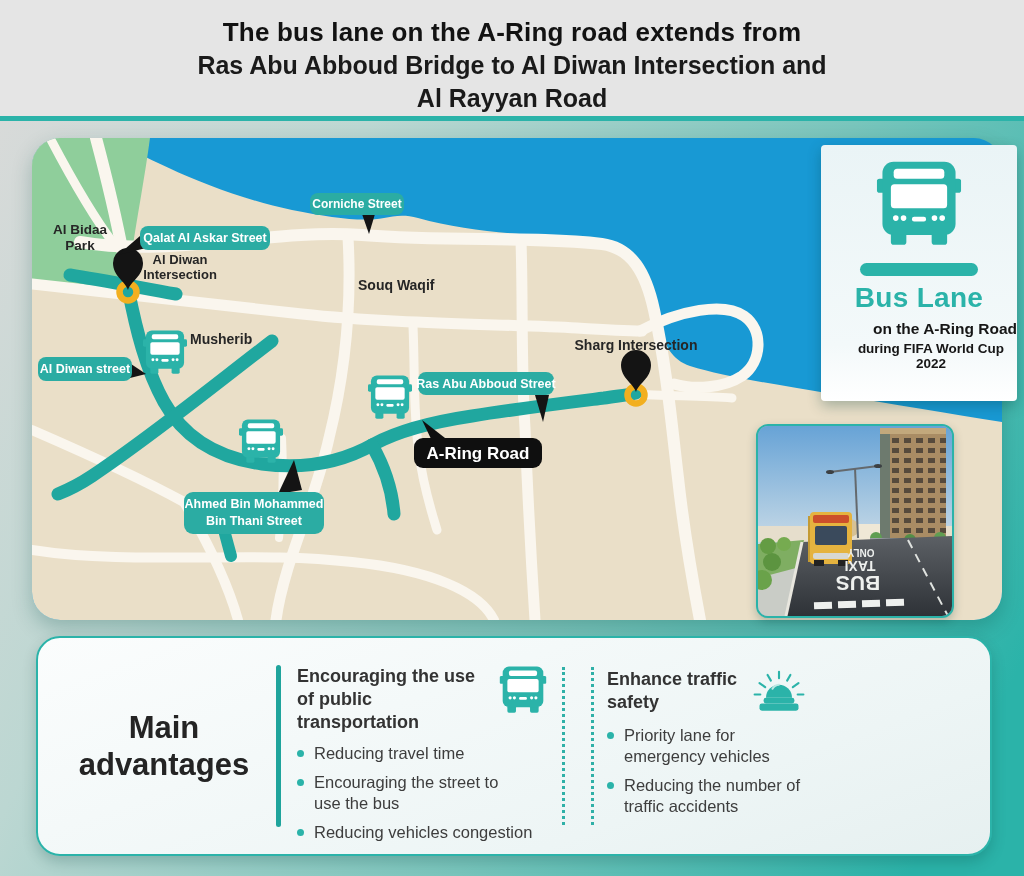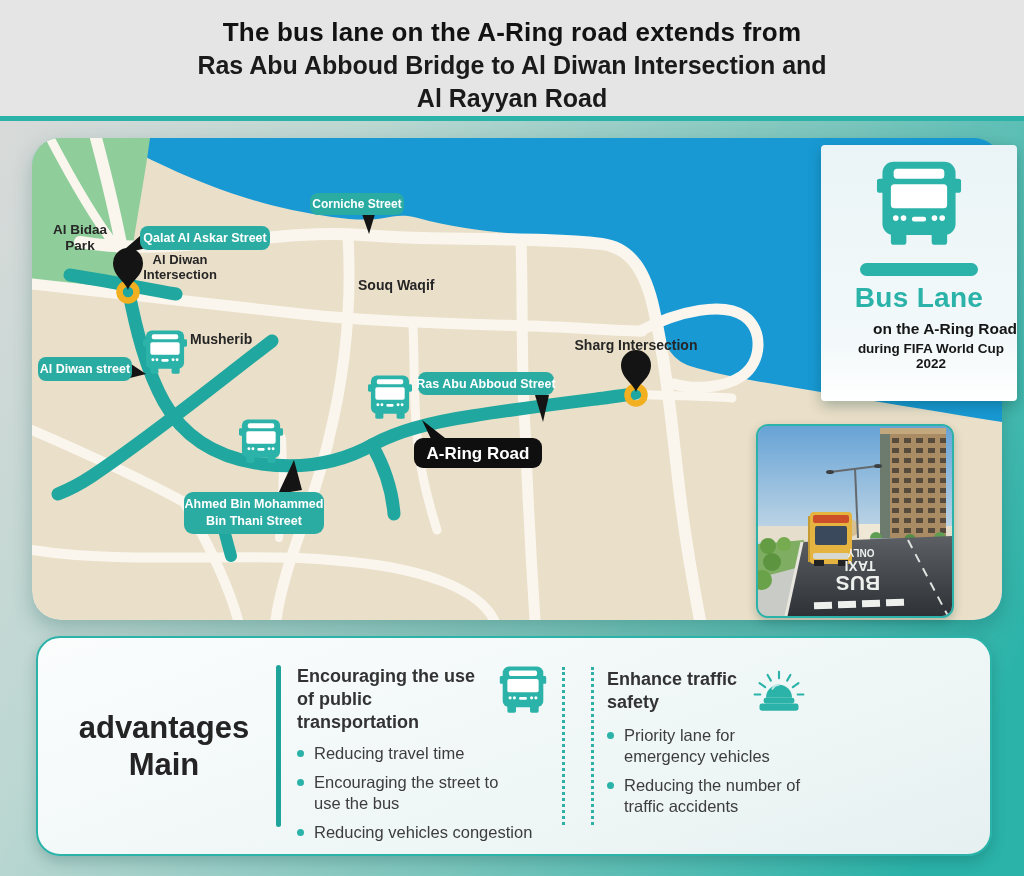--- a/index.html
+++ b/index.html
@@ -265,22 +265,22 @@
       <rect x="80" y="175" width="18" height="7" transform="rotate(-2 89 178)"></rect>
       <rect x="104" y="174" width="18" height="7" transform="rotate(-2 113 177)"></rect>
       <rect x="128" y="173" width="18" height="7" transform="rotate(-2 137 176)"></rect>
     </g>
     <line x1="150" y1="114" x2="190" y2="190" stroke="#dfe2df" stroke-width="2" stroke-dasharray="9 7"></line>
   </svg>
 </div>
 
 <div class="adv-card">
   <div class="adv-title">
+    <div>Main</div>
     <div>advantages</div>
-    <div>Main</div>
   </div>
   <div class="adv-divider-solid"></div>
 
   <div class="adv-col adv-col1">
     <div class="adv-head-row">
       <div class="adv-heading" style="max-width:196px;">Encouraging the use of public transportation</div>
       <svg class="adv-head-icon" width="48" height="50" viewBox="0 0 60 64">
           <use href="#busfront"></use>
         </svg>
     </div>

